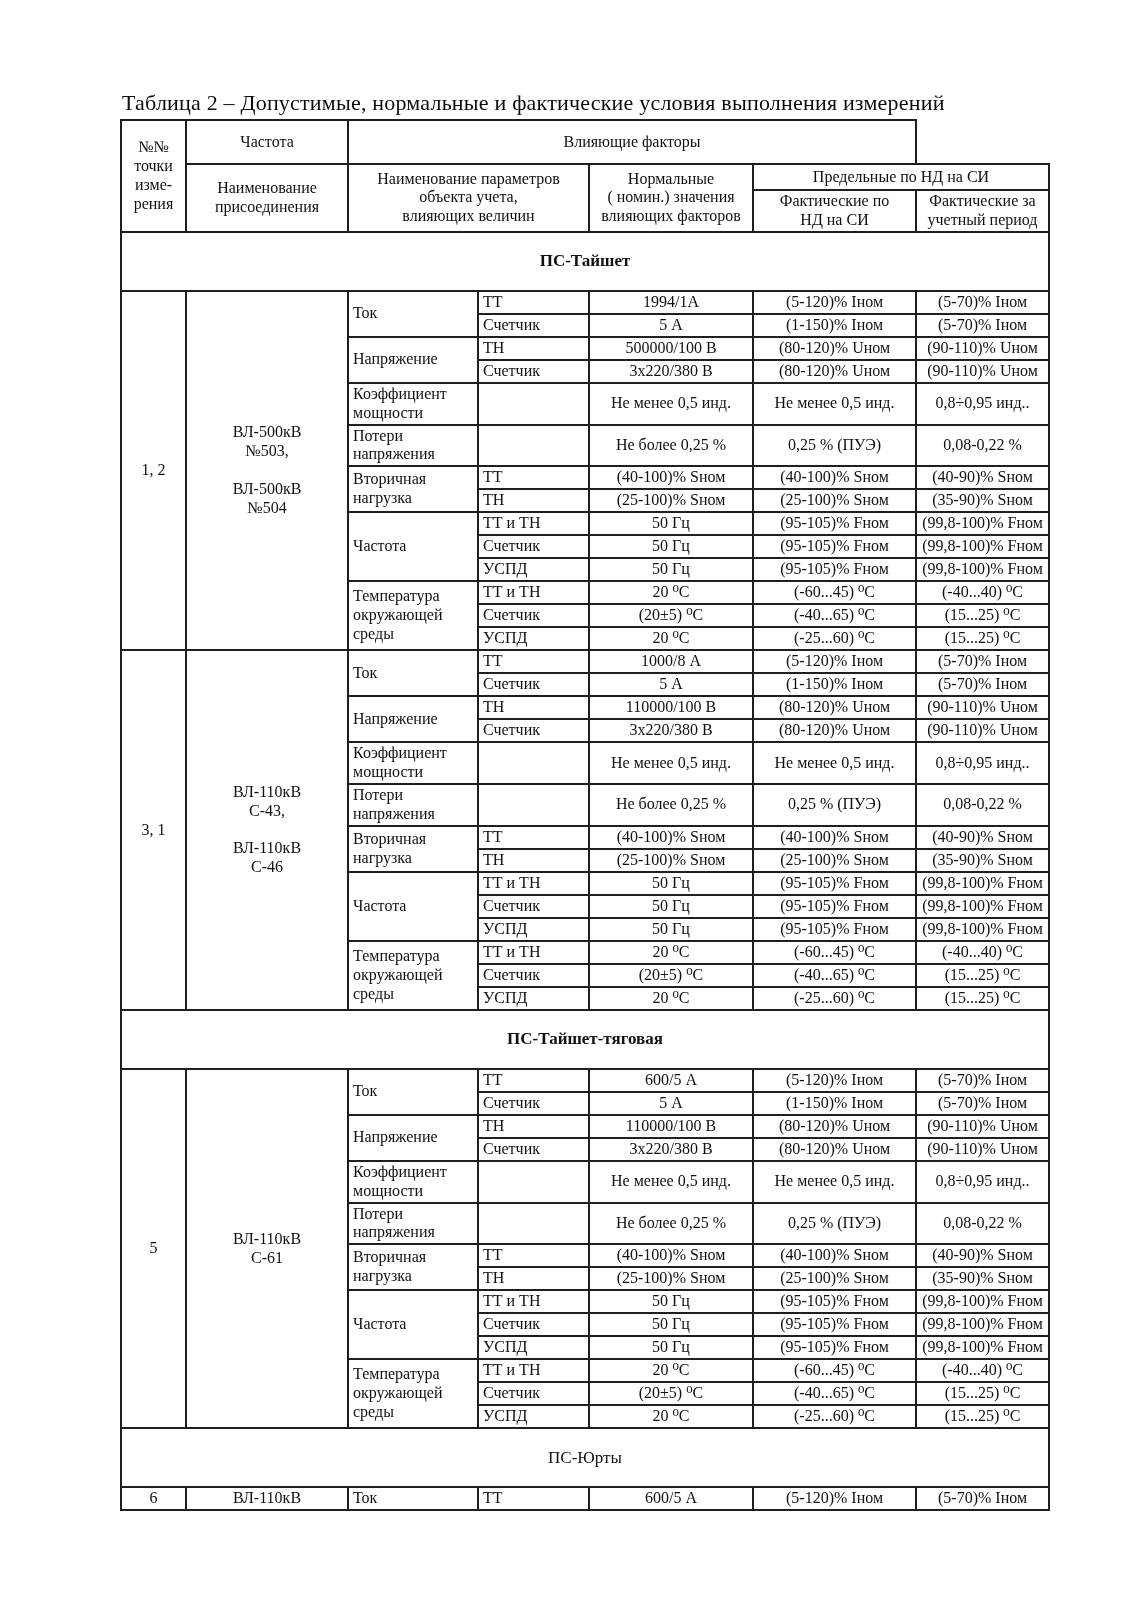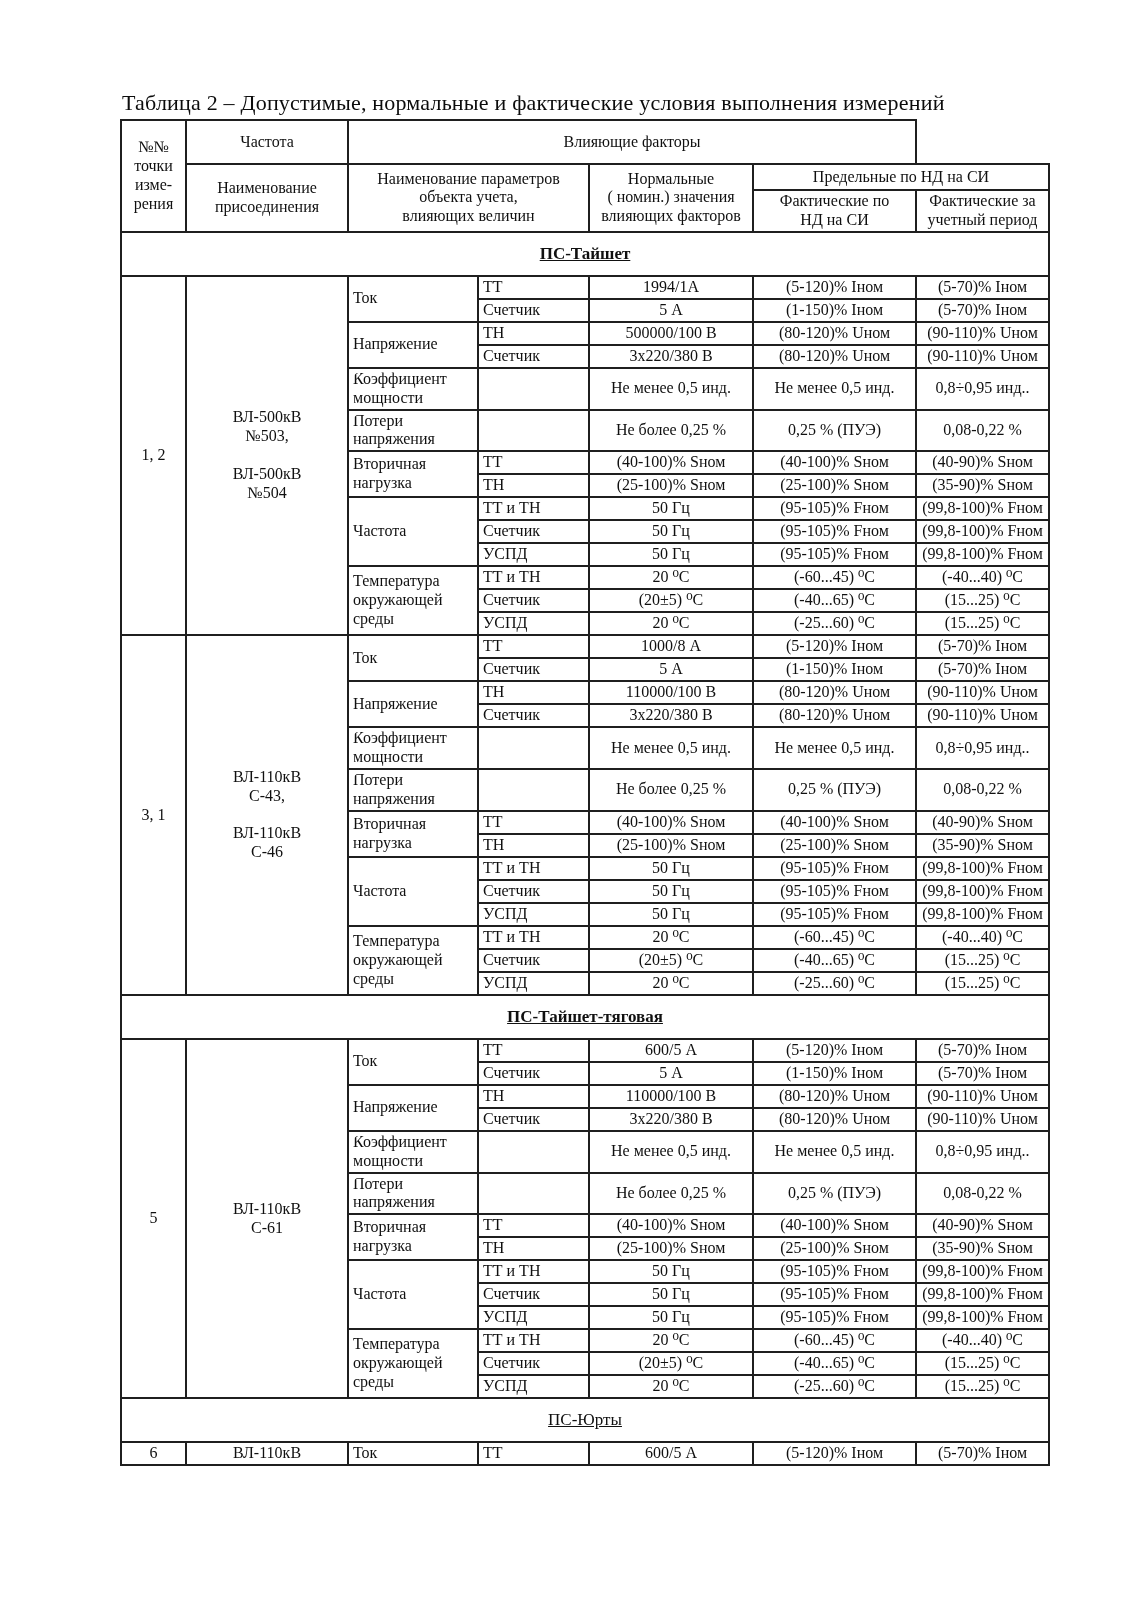--- a/index.html
+++ b/index.html
@@ -18,28 +18,28 @@
   table.meas td{
     border:2px solid #1f1f1f;font-size:16px;line-height:1.18;color:#101010;
     padding:1px 4px;vertical-align:middle;overflow:hidden;
   }
   thead td{font-size:16.5px;}
   tr.h1{height:44px;}
   tr.h2{height:26px;margin-top:44px;}
   tr.h3{height:38px;}
   tr.std{height:23px;}
   tr.tall{height:38px;margin-top:9px;}
-  tr.band{height:44px;text-decoration:underline;}
+  tr.band{height:59px;}
   tr.band td{text-align:center;font-size:17px;}
   tr.band.bold td{font-weight:bold;}
   .c{text-align:center;}
   .l{text-align:left;padding-left:8px;}
   .pre{white-space:pre-line;}
   .object-cell{line-height:1.25;border-radius:18px;}
-  .param-cell{padding-right:2px;border-radius:18px;}
+  .param-cell{padding-right:2px;}
 </style>
 </head>
 <body>
 
 <div class="page">
   <div class="content">
     <div class="doc-title">Таблица 2 – Допустимые, нормальные и фактические условия выполнения измерений</div>
     <table class="meas">
       <colgroup>
         <col style="width:65px">

